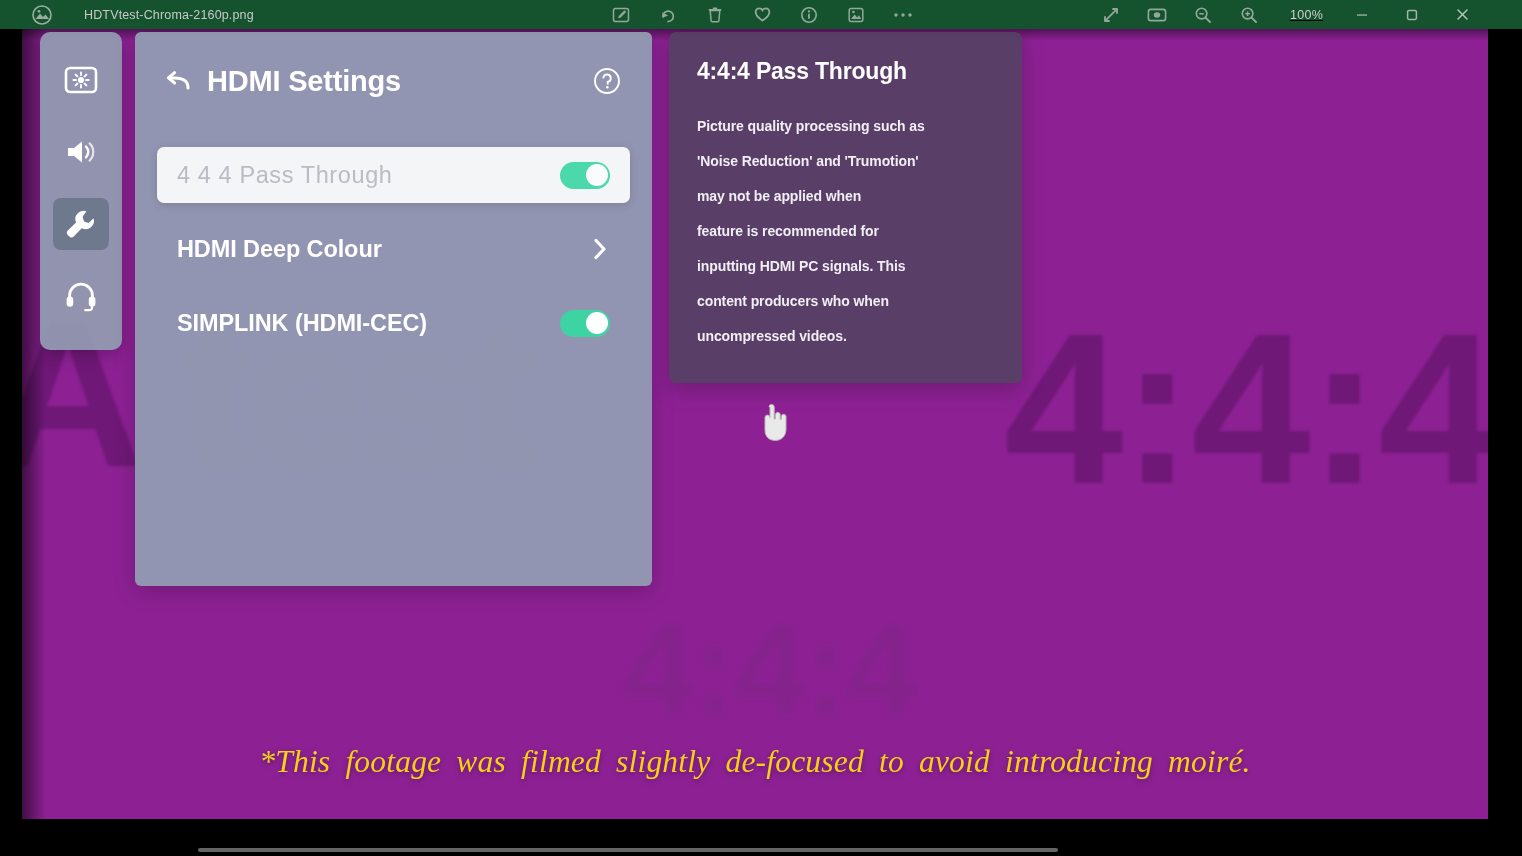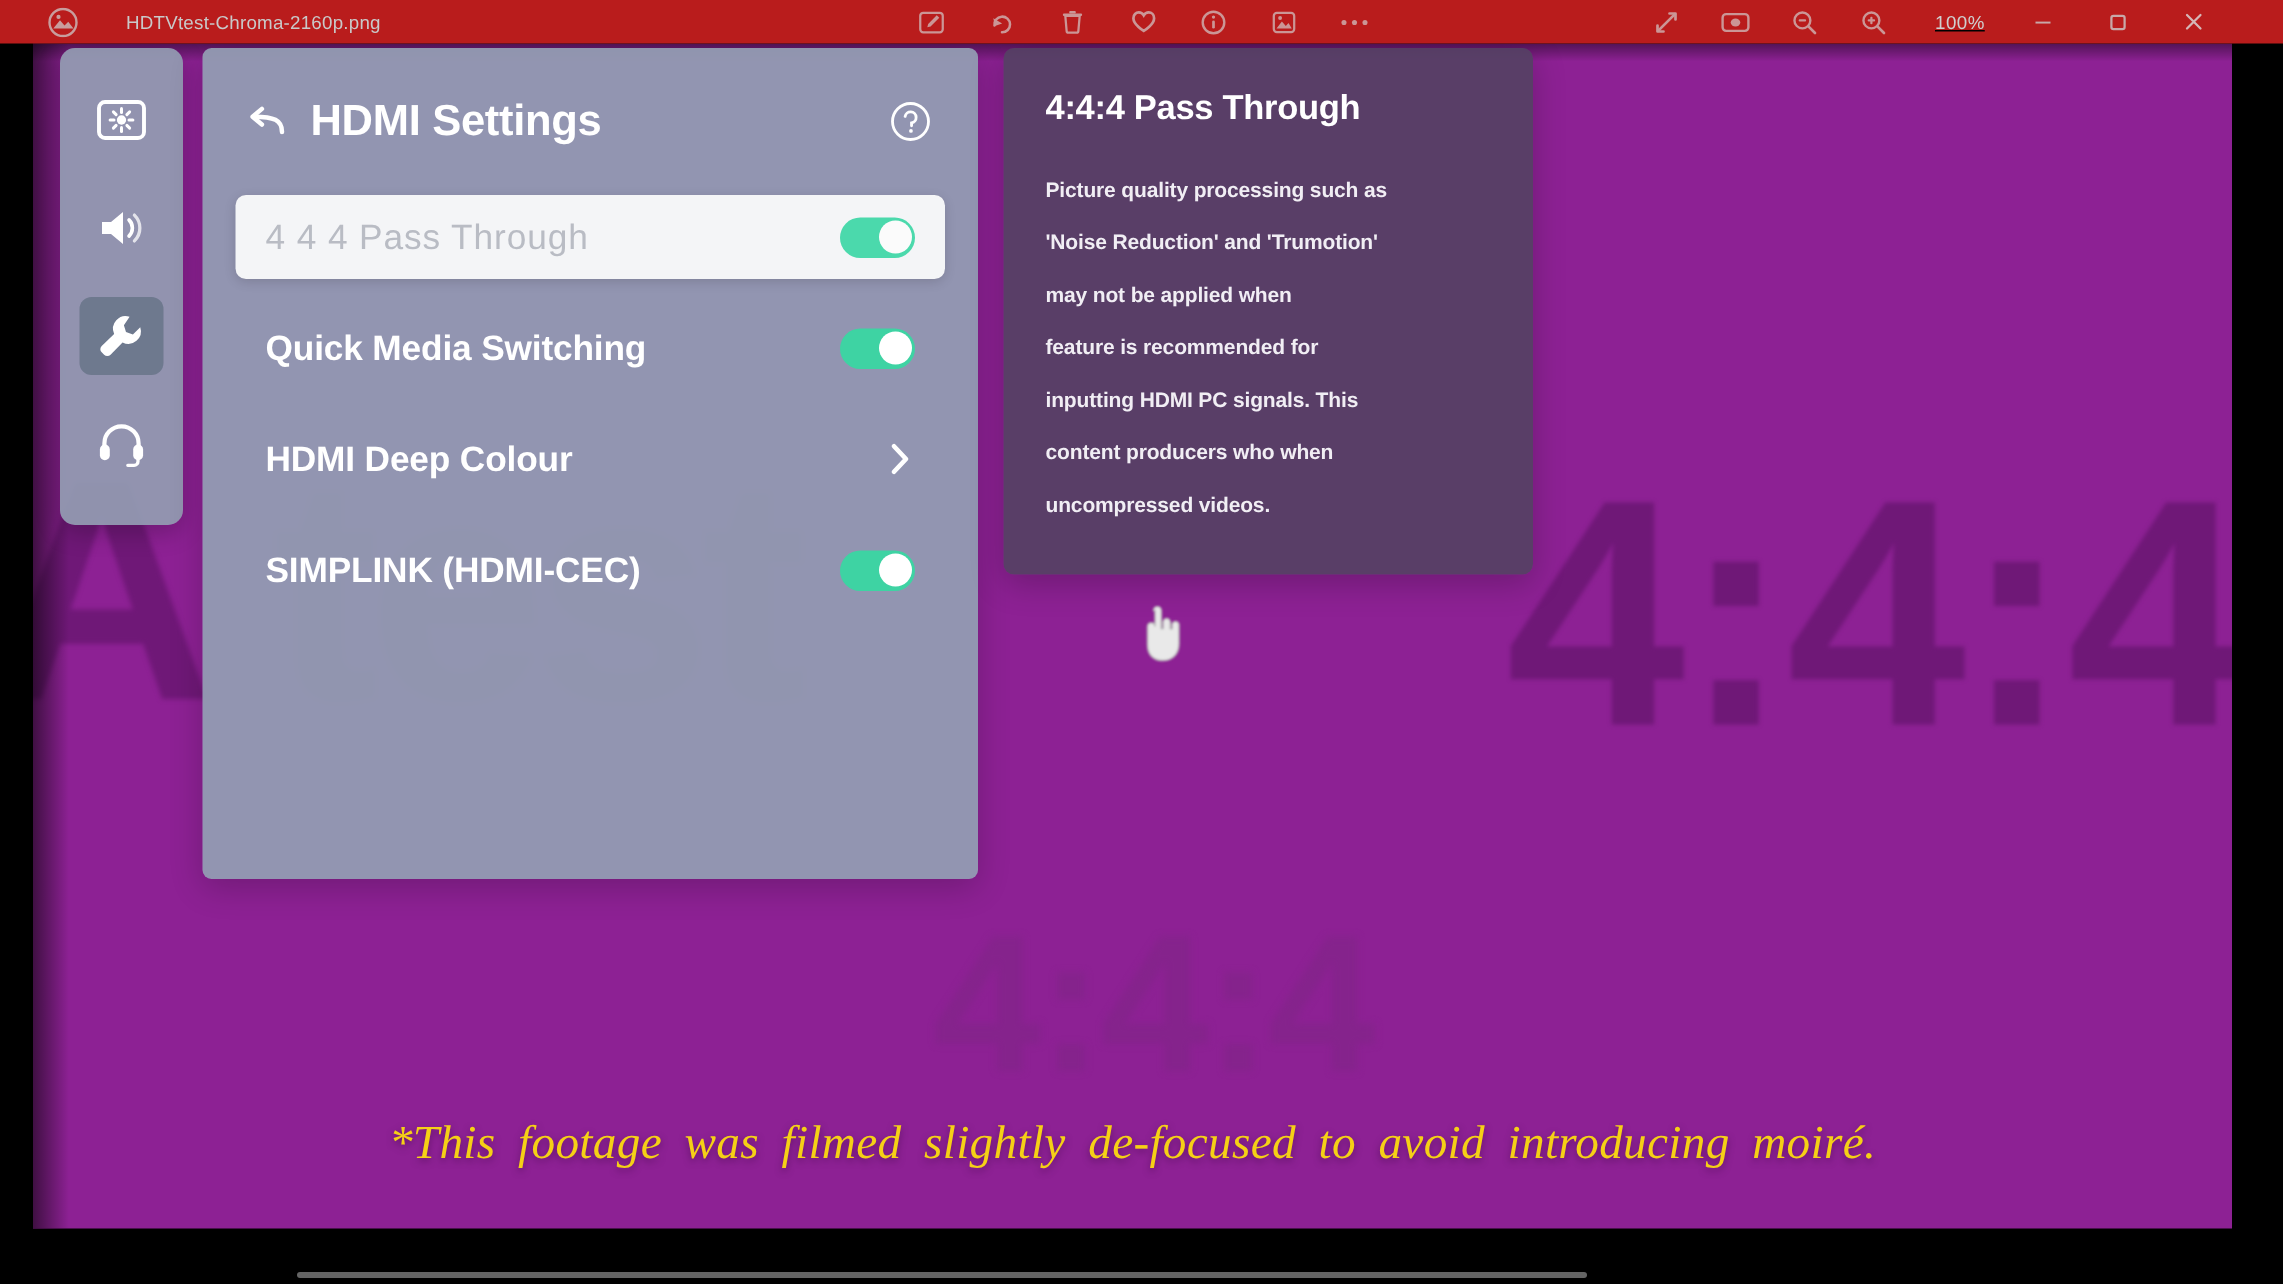--- a/index.html
+++ b/index.html
@@ -22,21 +22,21 @@
     background: #000000;
     overflow: hidden;
   }
 
   
   .titlebar {
     position: absolute;
     top: 0; left: 0;
     width: 1522px;
     height: 29px;
-    background: #b91c1c;
+    background: #14532d;
     display: flex;
     align-items: center;
     z-index: 60;
   }
   .tb-appicon {
     width: 28px; height: 28px;
     margin-left: 28px;
     display: flex; align-items: center; justify-content: center;
   }
   .tb-appicon svg { opacity: .72; }
@@ -210,21 +210,21 @@
   }
   .help-icon {
     position: absolute;
     right: 30px;
     top: 34px;
     width: 30px; height: 30px;
     display: flex; align-items: center; justify-content: center;
     cursor: pointer;
   }
 
-  .rows { padding: 0 22px; }
+  .rows { padding: 0 22px; margin-top: 17px; }
 
   .row {
     display: flex;
     align-items: center;
     justify-content: space-between;
     height: 56px;
     padding: 0 20px;
     border-radius: 7px;
     margin-bottom: 18px;
     cursor: pointer;
@@ -546,26 +546,20 @@
 
         <div class="rows">
 
           <div class="row focused">
             <div class="row-label">4 4 4 Pass Through</div>
             <div class="toggle">
                 <div class="knob"></div>
               </div>
           </div>
 
-          <div class="row">
-            <div class="row-label">Quick Media Switching</div>
-            <div class="toggle">
-                <div class="knob"></div>
-              </div>
-          </div>
 
           <div class="row">
             <div class="row-label">HDMI Deep Colour</div>
             <div class="chevron">
               <svg width="16" height="24" viewBox="0 0 16 24">
                 <path d="M4 3.5 L12 12 L4 20.5" fill="none" stroke="#ffffff" stroke-width="3.1" stroke-linecap="round" stroke-linejoin="round"></path>
               </svg>
             </div>
           </div>
 

